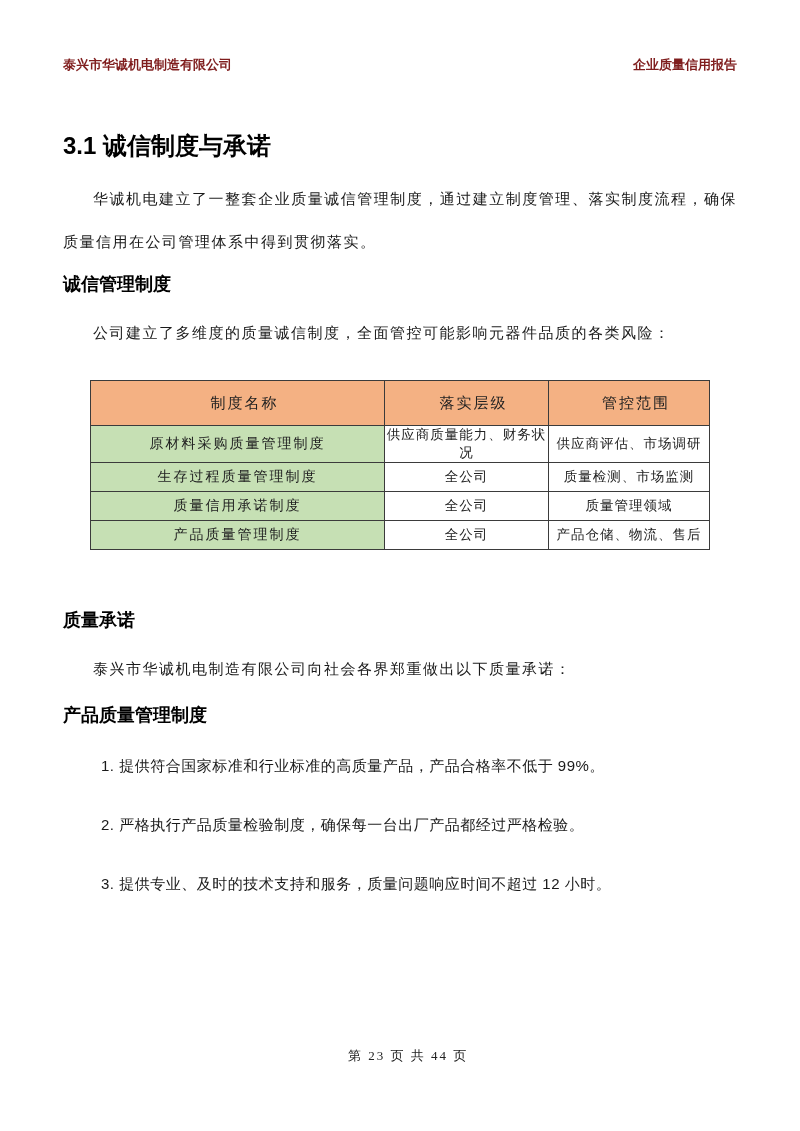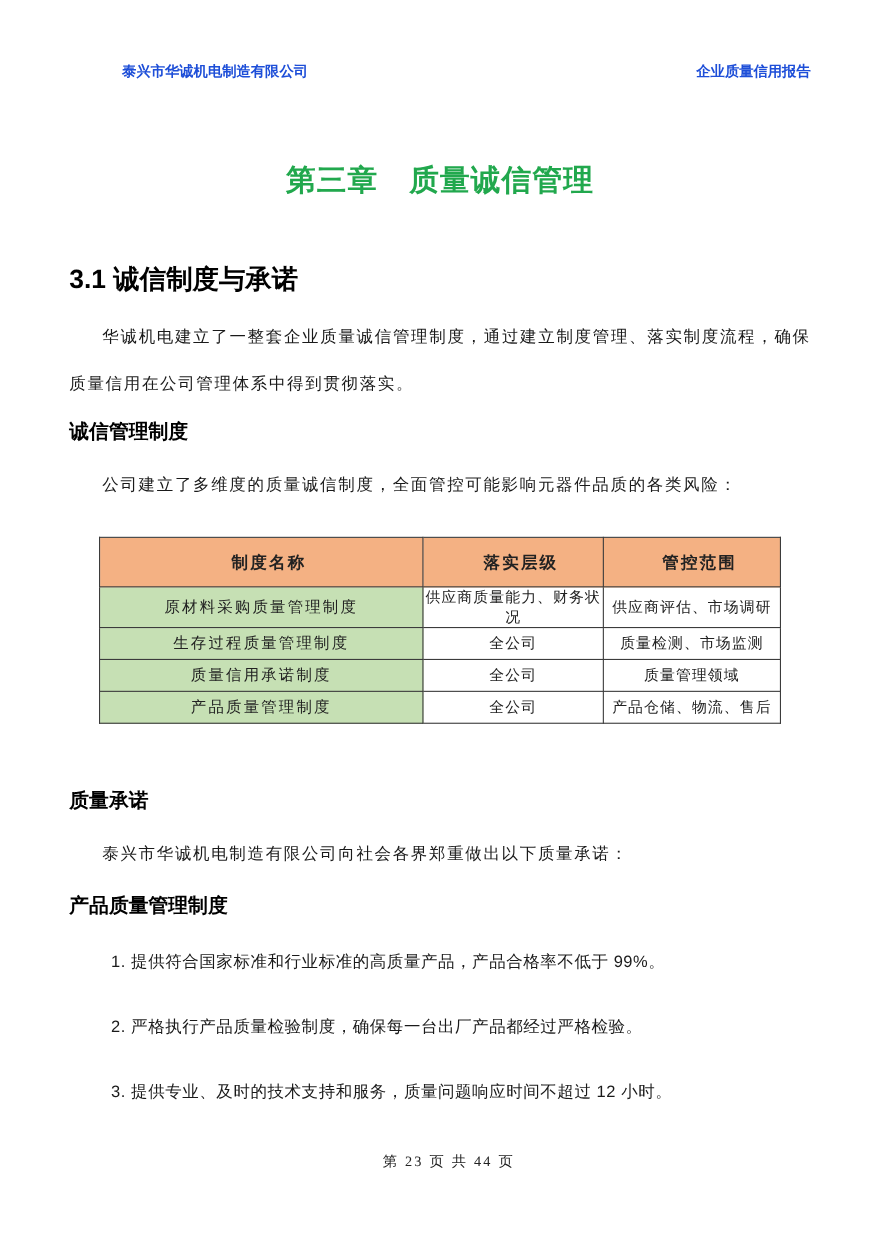--- a/index.html
+++ b/index.html
@@ -14,22 +14,21 @@
     color: #1a1a1a;
     padding: 56px 63px 0 63px;
     overflow: hidden;
   }
   .doc-header {
     display: flex;
     justify-content: space-between;
     align-items: center;
     font-size: 13px;
     font-weight: bold;
-    color: #1d4ed8;
-    margin-left: 48px;
+    color: #7f1d1d;
   }
   .chapter-title {
     margin-top: 72px;
     text-align: center;
     font-size: 27px;
     font-weight: bold;
     color: #21A84D;
     letter-spacing: 1px;
   }
   .section-title {
@@ -65,21 +64,21 @@
   table.sys-table th, table.sys-table td {
     border: 1px solid #3b3b3b;
     text-align: center;
     vertical-align: middle;
     color: #222222;
   }
   table.sys-table th {
     background: #F4B183;
     height: 45px;
     font-size: 15px;
-    font-weight: bold;
+    font-weight: normal;
     letter-spacing: 2px;
     padding-left: 14px;
   }
   table.sys-table td { height: 29px; font-size: 13.5px; letter-spacing: 1px; }
   table.sys-table td.c1 { background: #C6E0B4; font-size: 14px; letter-spacing: 2px; }
   .col-name { width: 47.5%; }
   .col-level { width: 26.5%; }
   .col-scope { width: 26%; }
   .commit-list { margin-top: 30px; padding-left: 38px; }
   .commit-item {
@@ -101,21 +100,20 @@
 </head>
 <body>
 
 <div class="page">
 
   <div class="doc-header">
     <span>泰兴市华诚机电制造有限公司</span>
     <span>企业质量信用报告</span>
   </div>
 
-  <div class="chapter-title">第三章　质量诚信管理</div>
 
   <div class="section-title">3.1 诚信制度与承诺</div>
 
   <p class="body-para">华诚机电建立了一整套企业质量诚信管理制度，通过建立制度管理、落实制度流程，确保质量信用在公司管理体系中得到贯彻落实。</p>
 
   <div class="sub-title gap-md">诚信管理制度</div>
 
   <p class="body-para">公司建立了多维度的质量诚信制度，全面管控可能影响元器件品质的各类风险：</p>
 
   <table class="sys-table">

